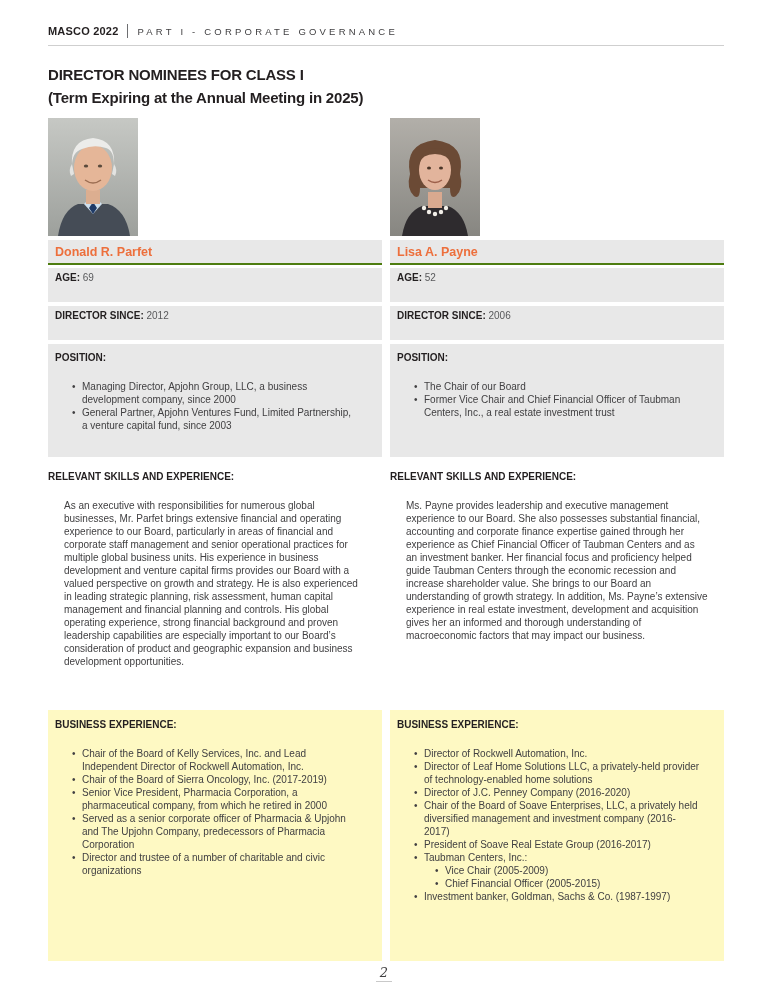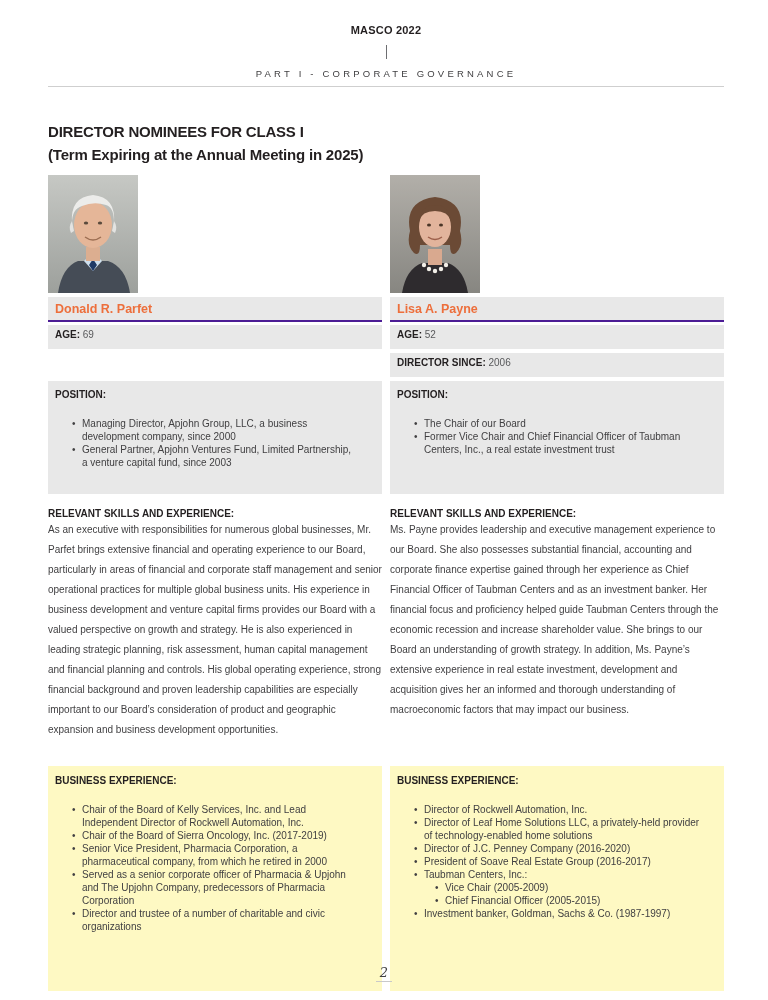--- a/index.html
+++ b/index.html
@@ -6,45 +6,45 @@
   html,body { margin:0; padding:0; }
   body {
     width:768px; height:1000px; position:relative;
     background:#ffffff; color:#414042;
     font-family:"Liberation Sans", sans-serif;
     -webkit-font-smoothing:antialiased;
   }
   .page { padding:0 44px 0 48px; }
 
   
-  .hdr { display:flex; align-items:center; gap:9px; padding:24px 0 7px 0; border-bottom:1px solid #cfcfcf;flex-direction:column; }
+  .hdr { display:flex; align-items:center; gap:9px; padding:24px 0 7px 0; border-bottom:1px solid #cfcfcf; }
   .brand { font-size:11px; font-weight:bold; color:#231f20; letter-spacing:.2px; white-space:nowrap; }
   .vdiv { width:1px; height:14px; background:#6d6e71; }
   .part { font-size:9.5px; letter-spacing:3.2px; color:#414042; white-space:nowrap; }
 
   
-  .title { margin-top:34px; font-size:15px; font-weight:bold; color:#231f20; line-height:1.5; letter-spacing:-.2px; }
+  .title { margin-top:18px; font-size:15px; font-weight:bold; color:#231f20; line-height:1.5; letter-spacing:-.2px; }
 
   
   .grid { display:grid; grid-template-columns:1fr 1fr; column-gap:8px; margin-top:9px; }
   .c1 { grid-column:1; } .c2 { grid-column:2; }
 
   .photo-cell { margin-bottom:4px; }
   .photo { width:90px; height:118px; display:block; }
 
-  .namebar { background:#e8e8e8; border-bottom:2px solid #4c1d95; padding:5px 7px 4px 7px;
+  .namebar { background:#e8e8e8; border-bottom:2px solid #4d7c0f; padding:5px 7px 4px 7px;
              font-size:12.5px; font-weight:bold; color:#ed6f3c; margin-bottom:3px; }
-  .inforow { background:#e8e8e8; padding:4px 7px 9px 7px; font-size:10px; color:#58595b; margin-bottom:4px; }
+  .inforow { background:#e8e8e8; padding:4px 7px 19px 7px; font-size:10px; color:#58595b; margin-bottom:4px; }
   .lbl { font-weight:bold; color:#231f20; }
 
   .posbox { background:#e8e8e8; padding:7px 7px 9px 7px; font-size:10px; margin-bottom:12px; }
   .bizbox { background:#fef9c3; padding:8px 7px 42px 7px; font-size:10px; margin-top:26px; }
   .sect-h { font-weight:bold; color:#231f20; font-size:10px; line-height:13px; }
   .skills { font-size:10px; padding-top:1px; }
-  .skills p { margin:0; line-height:20px; }
+  .skills p { margin:16px; line-height:13px; }
 
   ul.blist { margin:16px; padding:0; list-style:none; }
   ul.blist > li { position:relative; padding-left:11px; line-height:13px; color:#414042; }
   ul.blist > li::before { content:"\2022"; position:absolute; left:1px; color:#414042; }
   ul.sub { margin:0; padding:0 0 0 10px; list-style:none; }
   ul.sub > li { position:relative; padding-left:11px; line-height:13px; }
   ul.sub > li::before { content:"\2022"; position:absolute; left:1px; }
 
   .footer { position:absolute; left:0; bottom:18px; width:768px; text-align:center; }
   .pageno { font-family:"DejaVu Serif", serif; font-style:italic; font-size:13px; color:#414042;
@@ -122,20 +122,24 @@
 
     <div class="c1 inforow" style="grid-row:3">
       <span class="lbl">AGE:</span>
       <span>69</span>
     </div>
     <div class="c2 inforow" style="grid-row:3">
       <span class="lbl">AGE:</span>
       <span>52</span>
     </div>
 
+    <div class="c1 inforow" style="grid-row:4">
+      <span class="lbl">DIRECTOR SINCE:</span>
+      <span>2012</span>
+    </div>
     <div class="c2 inforow" style="grid-row:4">
       <span class="lbl">DIRECTOR SINCE:</span>
       <span>2006</span>
     </div>
 
     <div class="c1 posbox" style="grid-row:5">
       <div class="sect-h">POSITION:</div>
       <ul class="blist">
         <li>Managing Director, Apjohn Group, LLC, a business development company, since 2000</li>
         <li>General Partner, Apjohn Ventures Fund, Limited Partnership, a venture capital fund, since 2003</li>
@@ -167,20 +171,21 @@
         <li>Served as a senior corporate officer of Pharmacia &amp; Upjohn and The Upjohn Company, predecessors of Pharmacia Corporation</li>
         <li>Director and trustee of a number of charitable and civic organizations</li>
       </ul>
     </div>
     <div class="c2 bizbox" style="grid-row:7">
       <div class="sect-h">BUSINESS EXPERIENCE:</div>
       <ul class="blist">
         <li>Director of Rockwell Automation, Inc.</li>
         <li>Director of Leaf Home Solutions LLC, a privately-held provider of technology-enabled home solutions</li>
         <li>Director of J.C. Penney Company (2016-2020)</li>
+        <li>Chair of the Board of Soave Enterprises, LLC, a privately held diversified management and investment company (2016-2017)</li>
         <li>President of Soave Real Estate Group (2016-2017)</li>
         <li>
           <span>Taubman Centers, Inc.:</span>
           <ul class="sub">
             <li>Vice Chair (2005-2009)</li>
             <li>Chief Financial Officer (2005-2015)</li>
           </ul>
         </li>
         <li>Investment banker, Goldman, Sachs &amp; Co. (1987-1997)</li>
       </ul>

